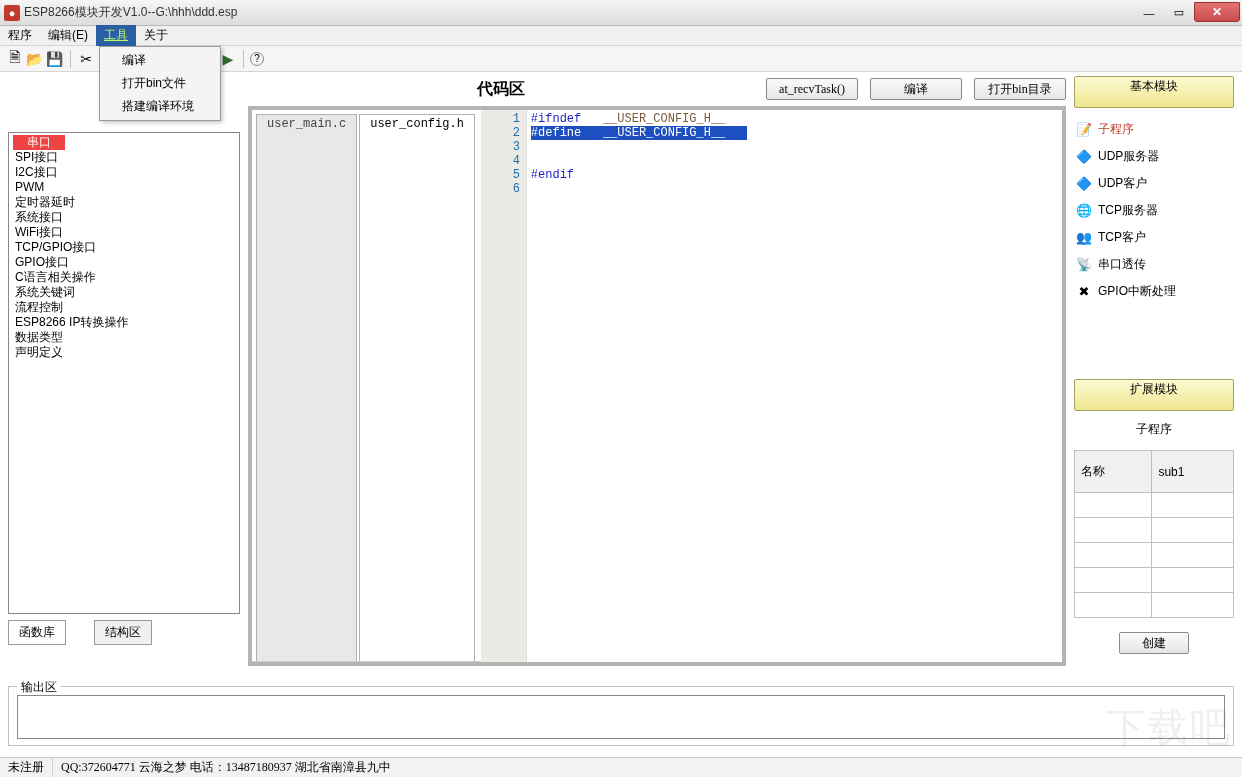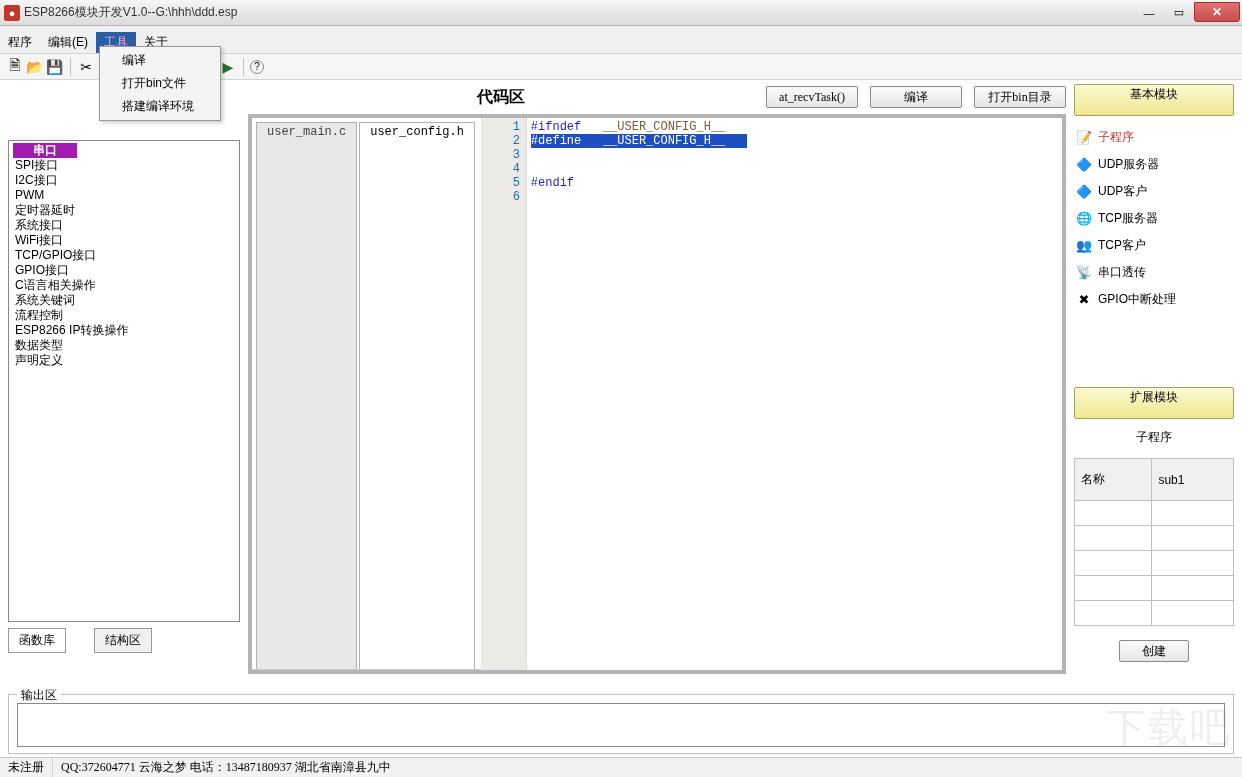--- a/index.html
+++ b/index.html
@@ -34,33 +34,33 @@
 }
 .titlebar .close-btn {
   width: 46px; height: 20px;
   background: linear-gradient(to bottom, #e57373, #c84c4c);
   color: #fff; border: 1px solid #a03030; border-radius: 0 0 3px 3px;
   display: flex; align-items: center; justify-content: center;
   margin-top: -1px; margin-right: 2px;
   font-size: 12px; font-weight: bold;
 }
 .menubar {
-  height: 28px;
+  height: 20px;
   background: #f0f0f0;
   border-bottom: 1px solid #d4d4d4;
   display: flex;
-  align-items: flex-end;
+  align-items: center;
   position: relative;
 }
 .menubar .menu-item {
   padding: 2px 8px; display: flex; align-items: center;
   cursor: default;
 }
 .menubar .menu-item.active {
-  background: #2a5fa3; color: #f9a8d4; text-decoration: underline;
+  background: #2a5fa3; color: #bef264; text-decoration: underline;
 }
 .dropdown {
   position: absolute;
   top: 20px; left: 99px;
   background: #f4f4f4;
   border: 1px solid #9a9a9a;
   padding: 2px;
   z-index: 100;
   box-shadow: 2px 2px 4px rgba(0,0,0,0.2);
 }
@@ -98,21 +98,21 @@
 .left-panel .spacer { height: 56px; }
 .listbox {
   border: 1px solid #888;
   background: #fff;
   height: 482px;
   overflow: auto;
   padding: 2px 4px;
   font-family: "SimSun", sans-serif;
 }
 .listbox .li-item { padding: 0 2px; line-height: 15px; }
-.listbox .li-item.selected { background: #a21caf; color: #fff; display: inline-block; padding: 0 20px; font-weight: bold; }
+.listbox .li-item.selected { background: #ef4444; color: #fff; display: inline-block; padding: 0 14px; }
 .lib-tabs {
   display: flex; margin-top: 6px; gap: 29px;
 }
 .lib-tab {
   padding: 3px 10px; border: 1px solid #999; background: #f0f0f0;
   margin-right: -1px;
   position: relative;
 }
 .lib-tab.active { background: #fff; }
 .center-panel {

